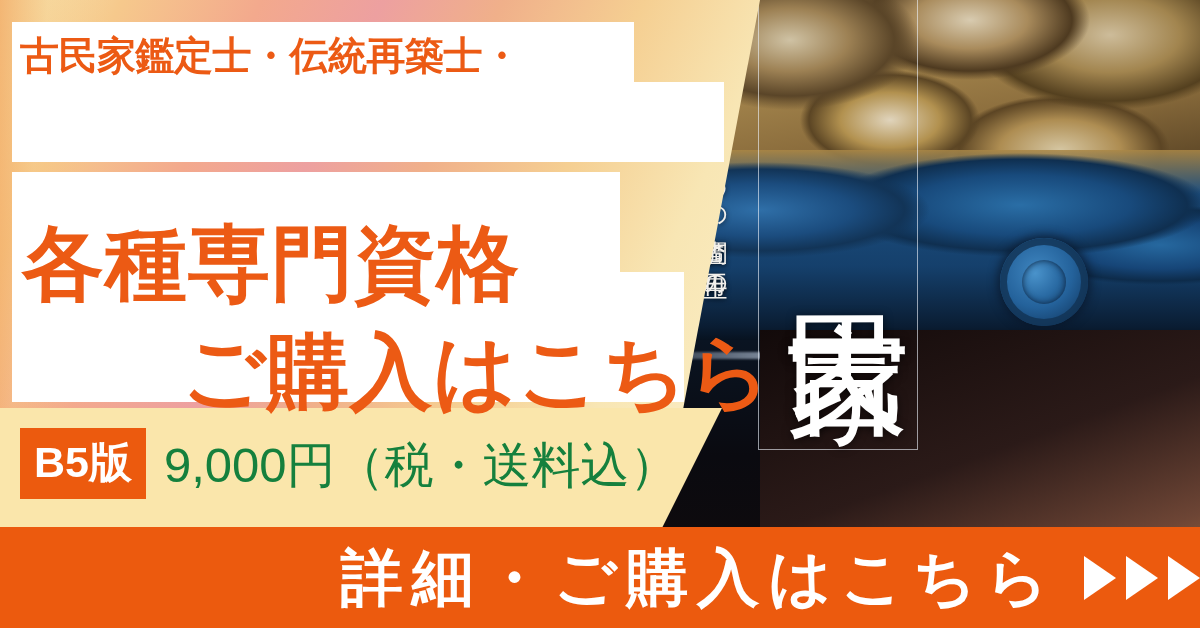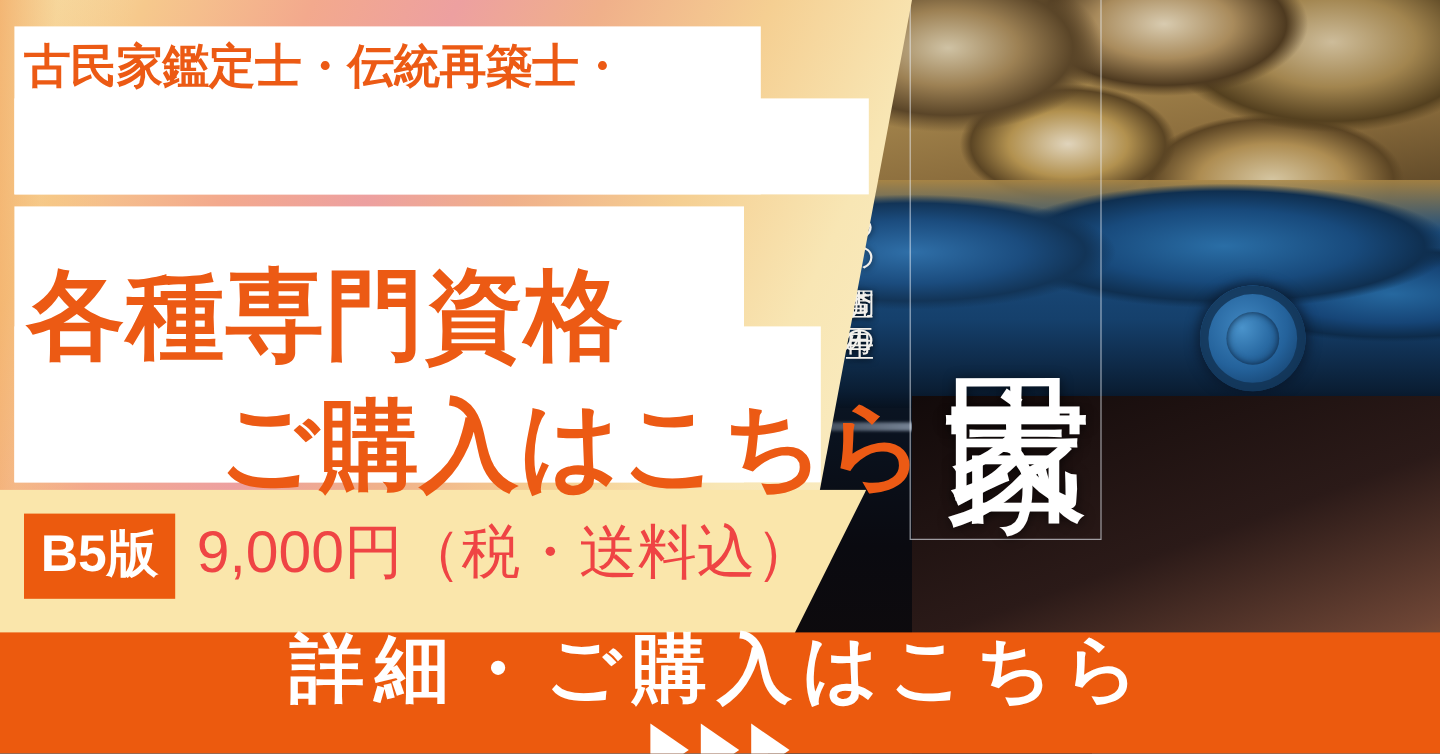--- a/index.html
+++ b/index.html
@@ -199,51 +199,50 @@
     white-space:nowrap;
   }
   .title-text .ln1 { display:block;margin-top:24px; }
   .title-text .ln2 { display:block; padding-left:160px; }
 
   
   .price-row {
     position:absolute;
     left:20px; top:428px;
     display:flex;
-    align-items:flex-start;
+    align-items:flex-end;
     gap:18px;
   }
   .badge {
     background:#ec5a0e;
     color:#ffffff;
     font-size:43px;
     font-weight:bold;
     line-height:1;
     padding:13px 14px 15px 14px;
     letter-spacing:0;
     white-space:nowrap;
   }
   .price {
-    color:#ef4444;
+    color:#15803d;
     font-size:49px;
     font-weight:normal;
     letter-spacing:0;
     white-space:nowrap;
   }
 
   
   .cta {
     position:absolute;
     left:0; bottom:0; width:1200px; height:101px;
     background:#ec5a0e;
     display:flex;
     align-items:center;
-    justify-content:space-between;
-    gap:14px;
-    flex-direction:column;
+    justify-content:flex-end;
+    gap:26px;
   }
   .cta-text {
     color:#ffffff;
     font-size:62px;
     font-weight:bold;
     letter-spacing:9px;
     white-space:nowrap;
     line-height:1;
   }
   .cta-arrows { display:flex; gap:10px; align-items:center; }

